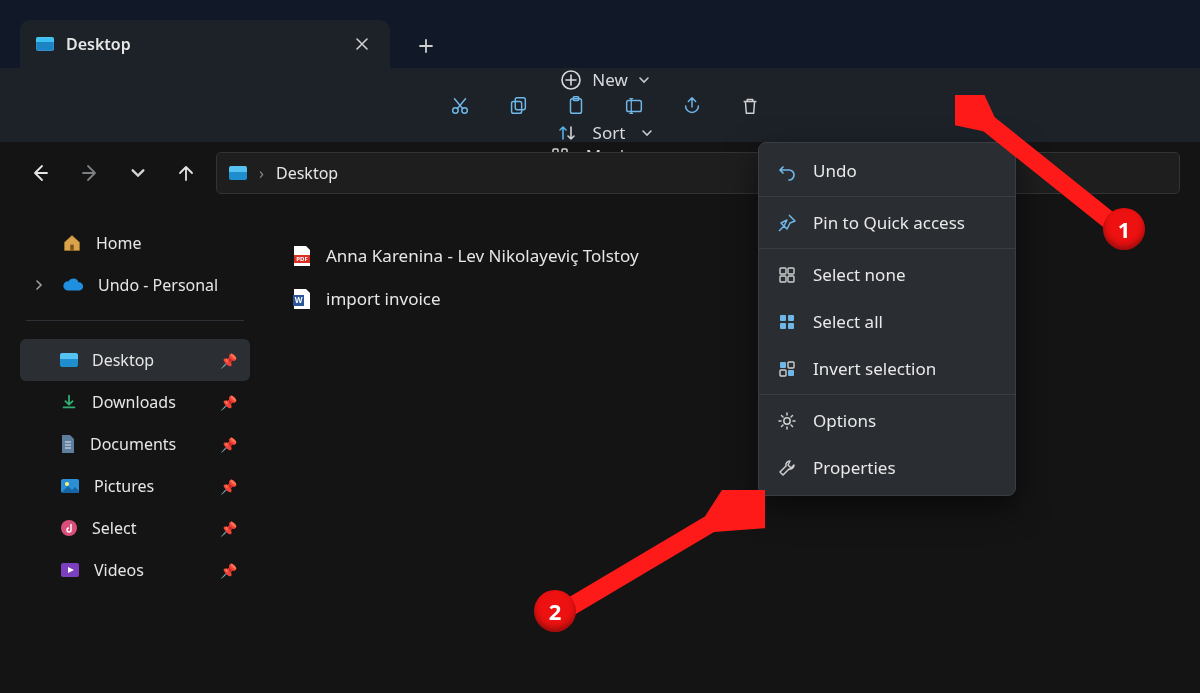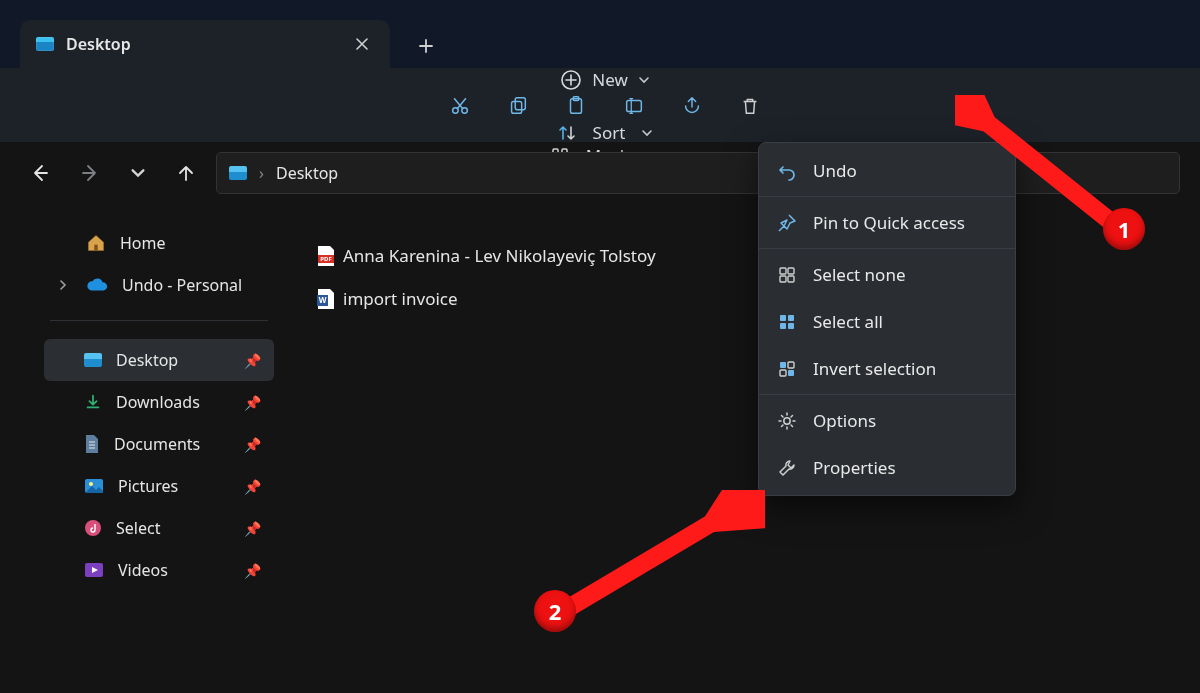--- a/index.html
+++ b/index.html
@@ -76,21 +76,20 @@
     gap: 12px;
     font-size:16px;
   }
   .addr .crumb-sep { color:#8a8a8a; }
 
   
   .main {
     display:flex;
     height: calc(693px - 68px - 74px - 62px);
     background: #141414;
-    padding-left: 24px;
   }
   .sidebar {
     width: 260px;
     background: #141414;
     padding: 18px 10px 0 20px;
     display:flex;
     flex-direction:column;
   }
   .side-item {
     display:flex;
@@ -105,21 +104,21 @@
   .side-item.active { background: #2b2e33; }
   .side-item .chev-left { width:14px; display:inline-flex; color:#9b9fa4; }
   .side-divider { height:1px; background: #2d3136; margin: 14px 6px 18px 6px; }
   .side-indent .side-item { padding-left: 40px; }
 
   .content {
     flex:1;
     padding: 30px 24px;
   }
   .file-item {
-    display:flex; align-items:center; gap:7px; padding:10px 8px; font-size:17px;
+    display:flex; align-items:center; gap:14px; padding:10px 8px; font-size:17px;
   }
 
   
   .menu {
     position:absolute;
     left: 722px;
     top: 142px;
     width: 258px;
     background: #2a2d32;
     border: 1px solid #3a3e44;

